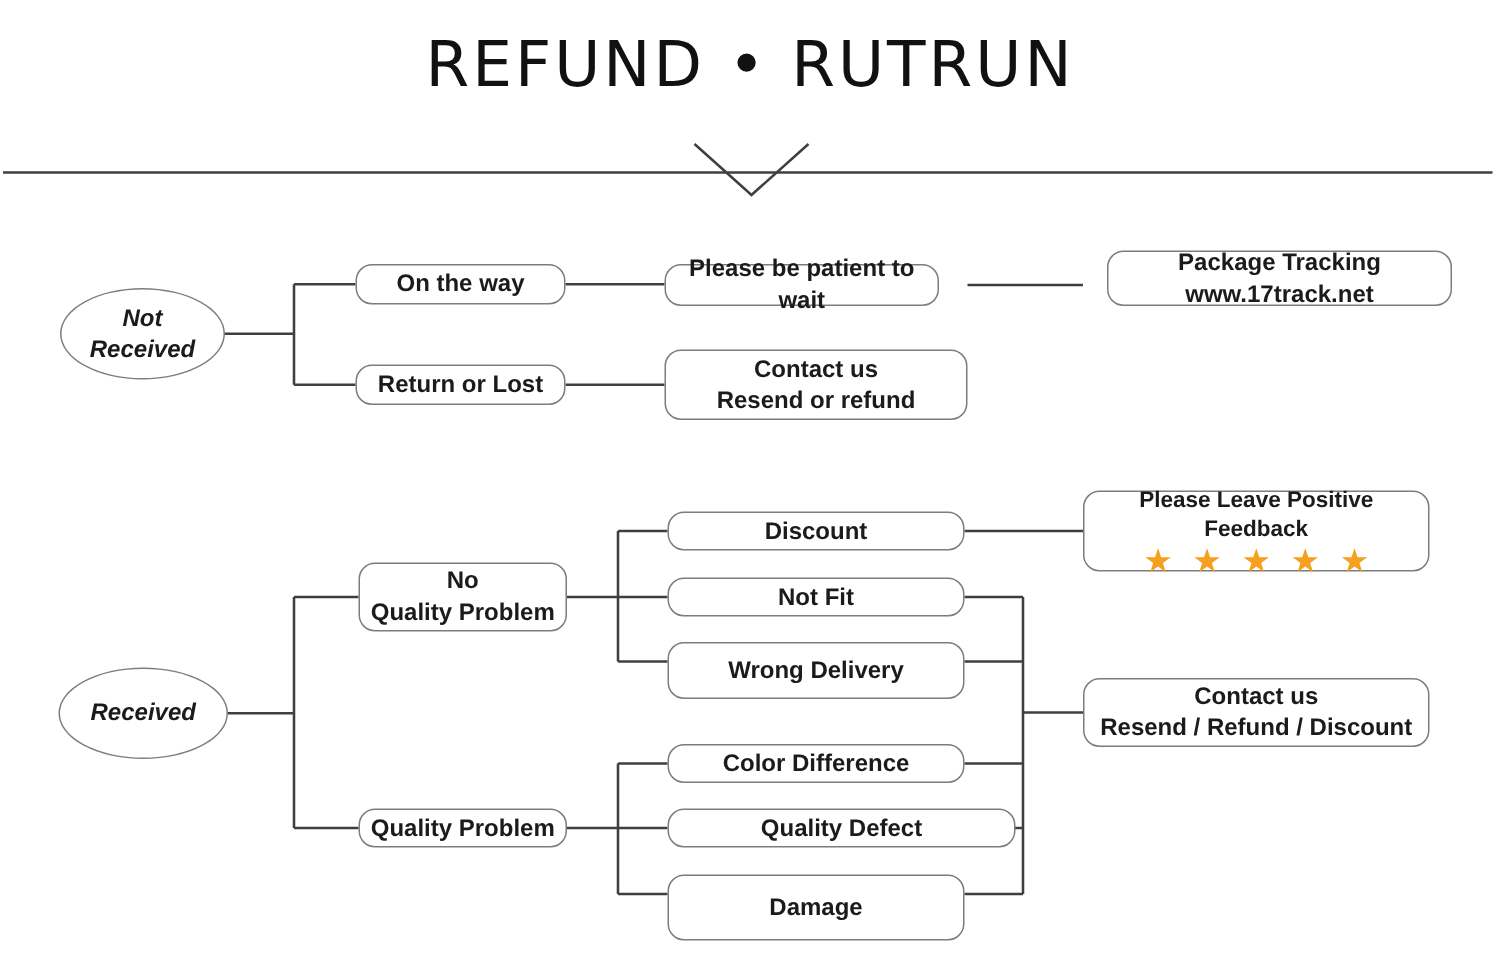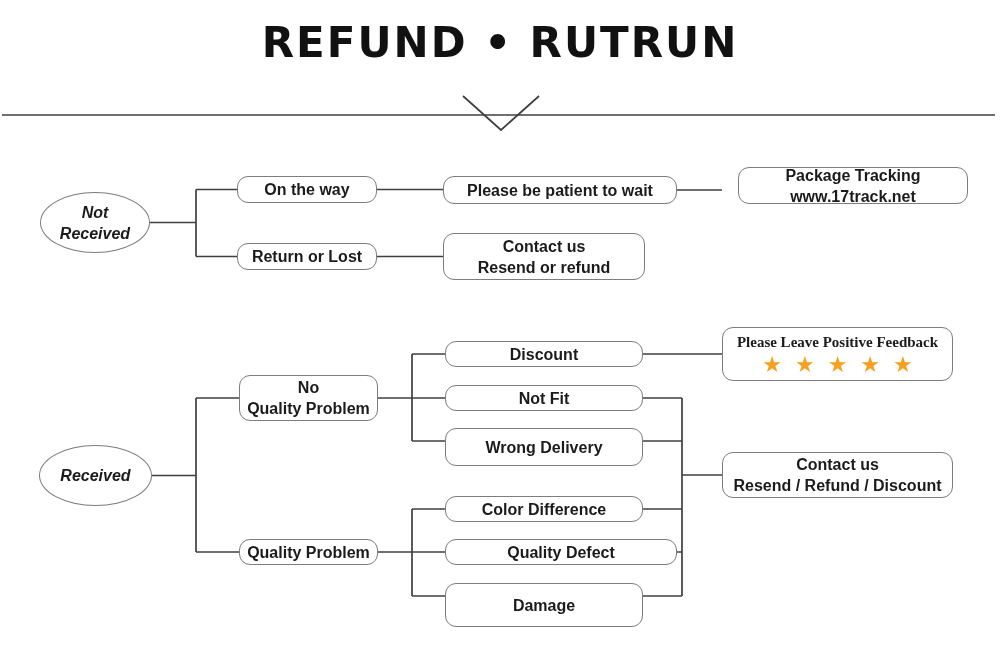--- a/index.html
+++ b/index.html
@@ -5,33 +5,33 @@
   html,body { margin:0; padding:0; }
   body {
     width:1000px; height:653px; position:relative; overflow:hidden;
     background:#ffffff; color:#1b1b1b;
     font-family:"Liberation Sans", sans-serif;
     --star-color:#F5A01E;
   }
   #title {
     position:absolute; top:18px; left:0; width:100%;
     text-align:center; font-family:"DejaVu Sans", sans-serif;
-    font-weight:bold; font-size:42px; letter-spacing:2px; color:#111;
+    font-weight:normal; font-size:42px; letter-spacing:2px; color:#111;
   }
   svg.connectors { position:absolute; left:0; top:0; z-index:0; }
   .node {
     position:absolute; z-index:1; box-sizing:border-box;
     background:#fff; border:1.5px solid #7d7d7d; border-radius:11px;
     display:flex; align-items:center; justify-content:center;
     text-align:center; font-weight:bold; font-size:16px; line-height:21px;
     white-space:pre-line;
   }
   .ellipse { border-radius:50%;font-style:italic; }
   .feedback { flex-direction:column; padding-top:2px; }
-  .feedback .fb-label { font-size:15px; font-weight:bold; line-height:19px;font-family:Liberation Serif, serif; }
+  .feedback .fb-label { font-size:15px; font-weight:bold; line-height:19px; }
   .stars { margin-top:1px; line-height:24px; color:var(--star-color);
            font-size:22px; letter-spacing:13px; padding-left:13px;
            font-family:"DejaVu Sans", sans-serif; }
 </style>
 </head>
 <body style="--star-color: #F5A01E;">
 
 <svg class="connectors" width="1000" height="653" viewBox="0 0 1000 653">
   <g stroke="#3f3f3f" stroke-width="1.7" fill="none">
 
@@ -68,21 +68,21 @@
     <line x1="412" y1="596" x2="445" y2="596"></line>
   </g>
 </svg>
 
 <div id="title">REFUND • RUTRUN</div>
 
 <div class="node ellipse" style="left:40px;top:192px;width:110px;height:61px">Not
 Received</div>
 <div class="node" style="left:237px;top:176px;width:140px;height:27px">On the way</div>
 <div class="node" style="left:237px;top:243px;width:140px;height:27px">Return or Lost</div>
-<div class="node" style="left:443px;top:176px;width:234px;height:28px">Please be patient to wait</div>
+<div class="node" style="left:443px;top:176px;width:183px;height:28px">Please be patient to wait</div>
 <div class="node" style="left:738px;top:167px;width:230px;height:37px">Package Tracking
 www.17track.net</div>
 <div class="node" style="left:443px;top:233px;width:202px;height:47px">Contact us
 Resend or refund</div>
 
 <div class="node ellipse" style="left:39px;top:445px;width:113px;height:61px">Received</div>
 <div class="node" style="left:239px;top:375px;width:139px;height:46px">No
 Quality Problem</div>
 <div class="node" style="left:239px;top:539px;width:139px;height:26px">Quality Problem</div>
 <div class="node" style="left:445px;top:341px;width:198px;height:26px">Discount</div>

